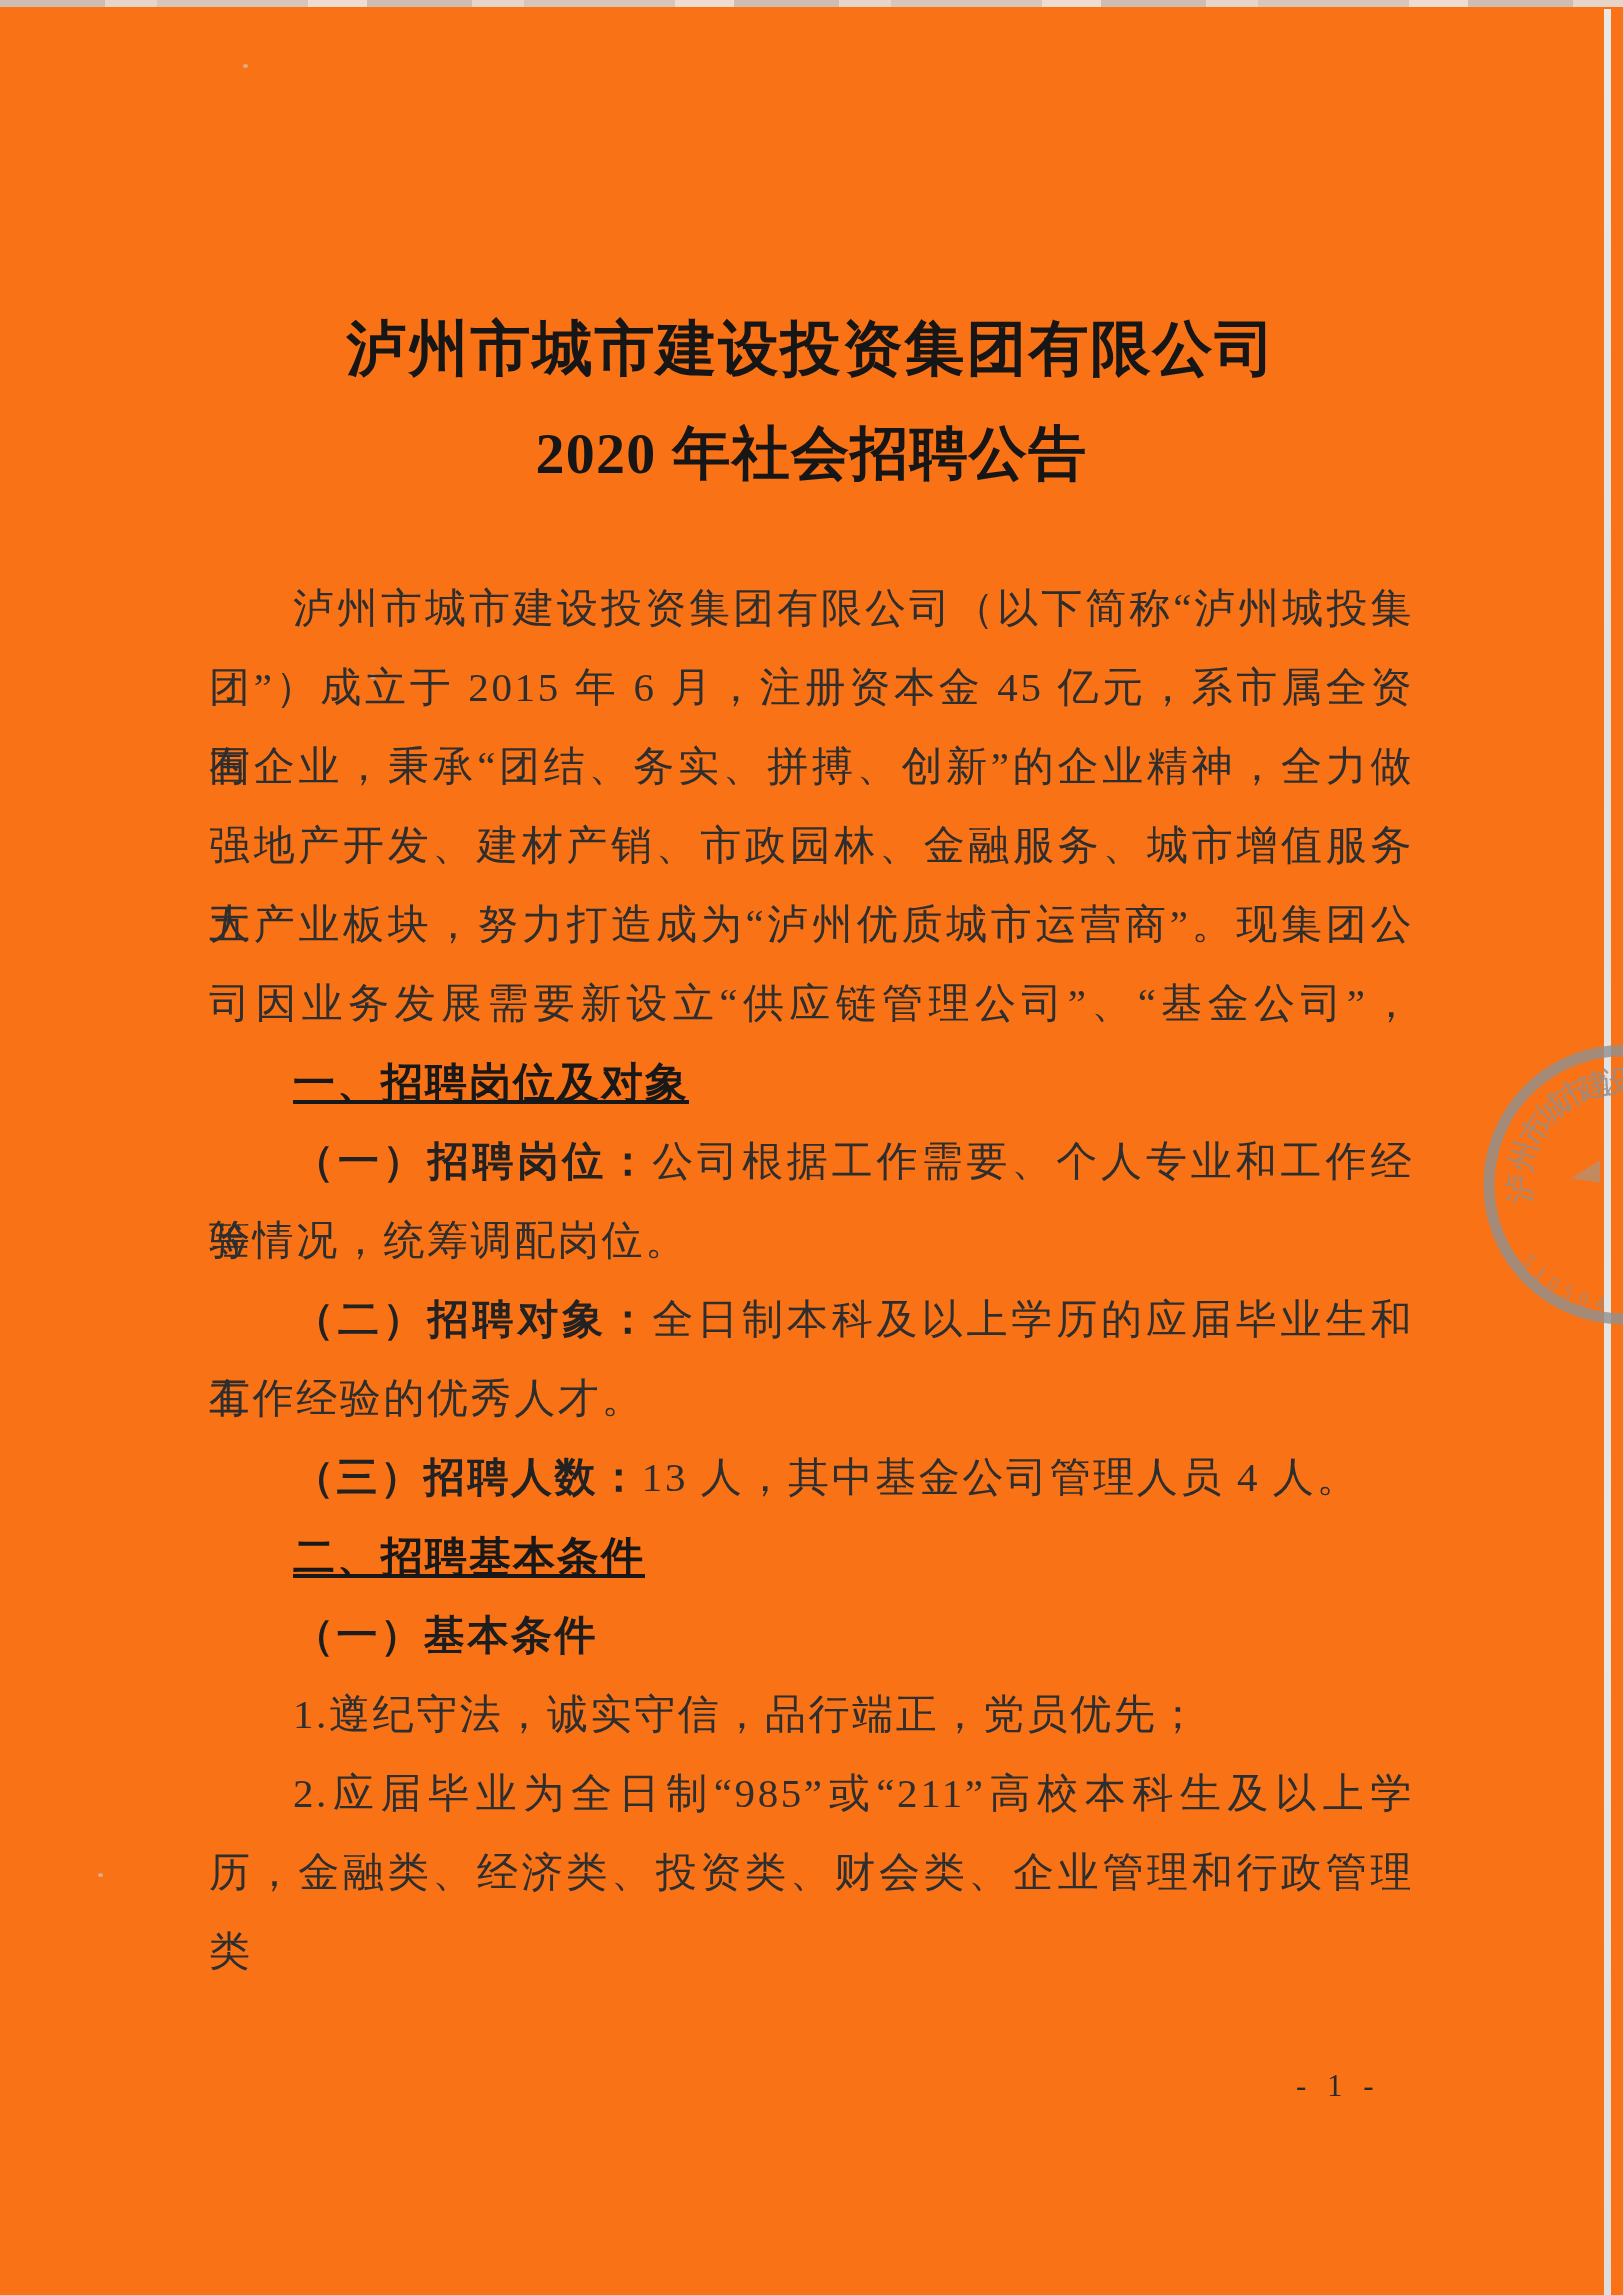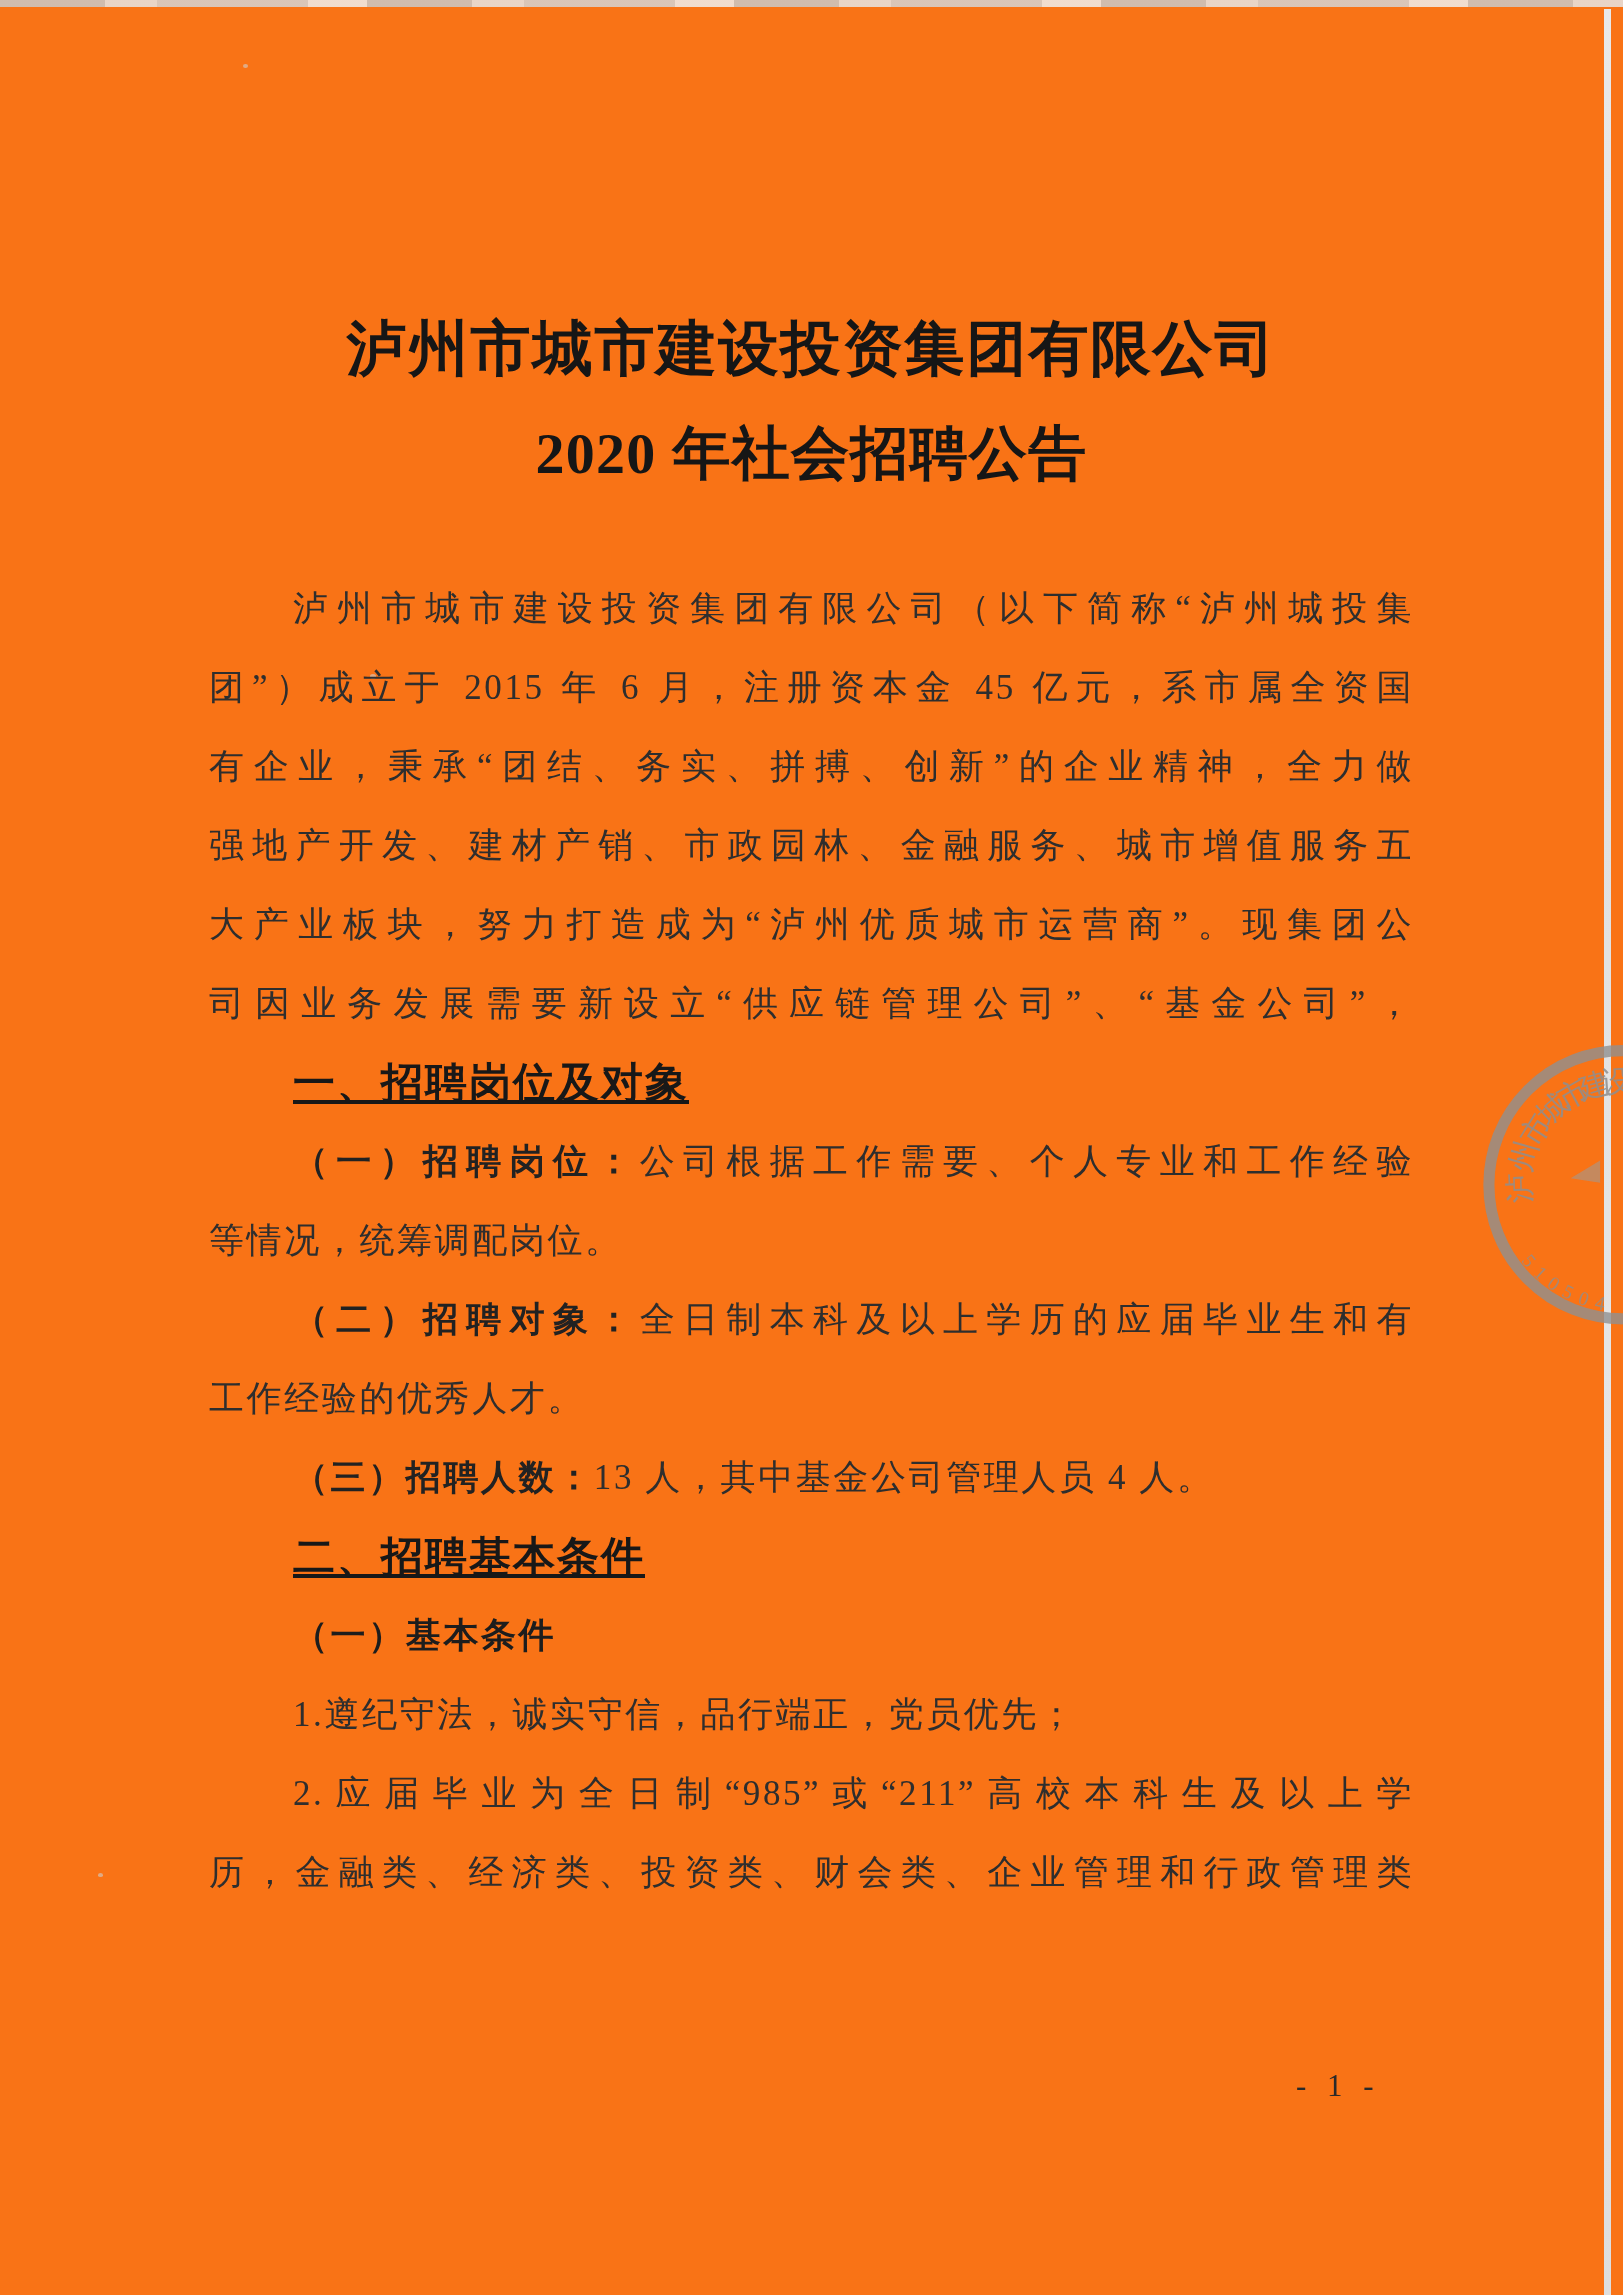--- a/index.html
+++ b/index.html
@@ -34,21 +34,21 @@
   .title2 {
     position: absolute; top: 415px; left: 0; width: 100%;
     text-align: center; font-size: 58px; font-weight: bold;
     letter-spacing: 1.3px; color: #161616;
   }
 
   
   .bodytext { position: absolute; top: 569px; left: 0; width: 1623px; }
   .line {
     padding: 0 209px; height: 79px; line-height: 79px;
-    font-size: 35px; letter-spacing: 2.6px; color: #2e2e2e;
+    font-size: 41px; letter-spacing: 2.6px; color: #2e2e2e;
   }
   .ind  { text-indent: 84px; }
   .just { text-align: justify; text-align-last: justify; }
   .hei  { font-family: "Liberation Sans", "DejaVu Sans", sans-serif;
           font-weight: bold; font-size: 42px; color: #181818; letter-spacing: 2px; text-decoration: underline; }
   .kbold{ font-weight: bold; color: #1d1d1d; }
   .pre  { font-weight: bold; color: #222; margin-top: 48px; }
 
   
   .pagenum {

